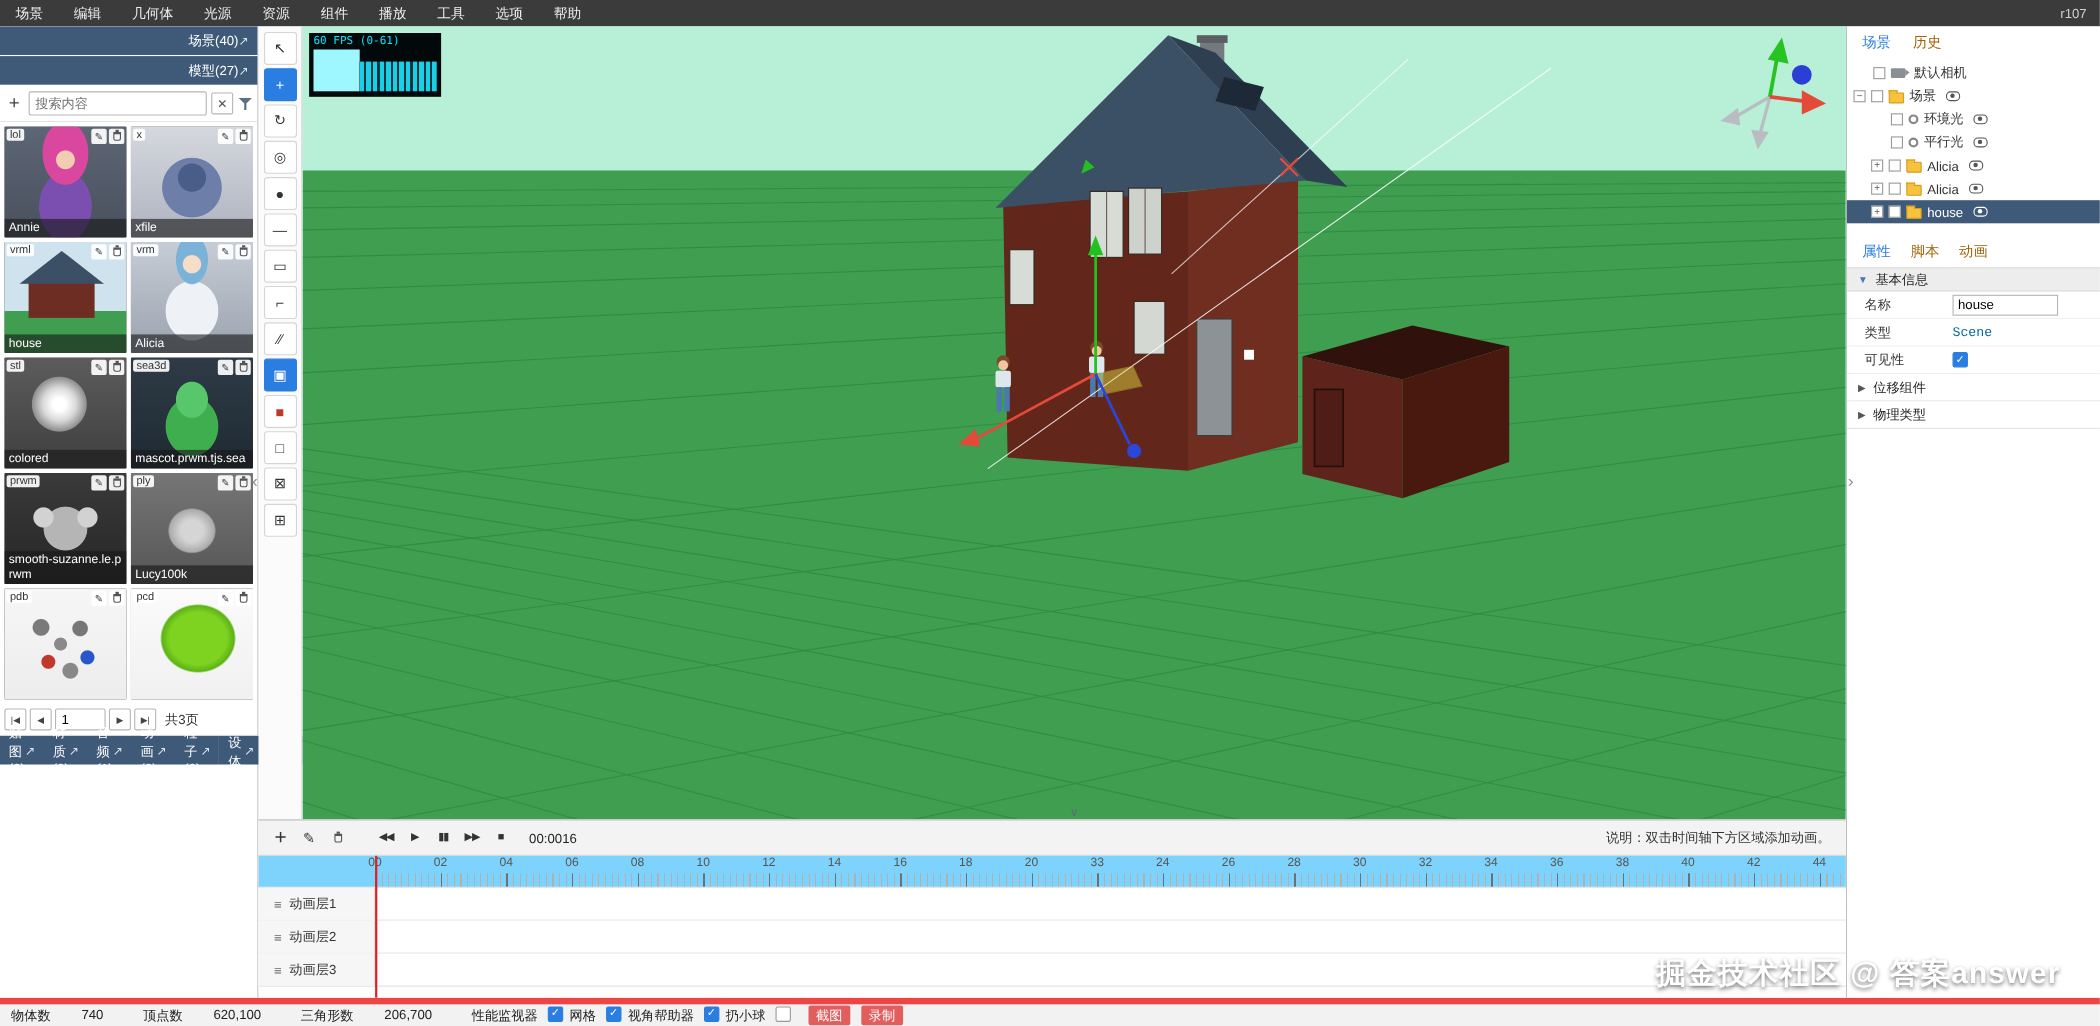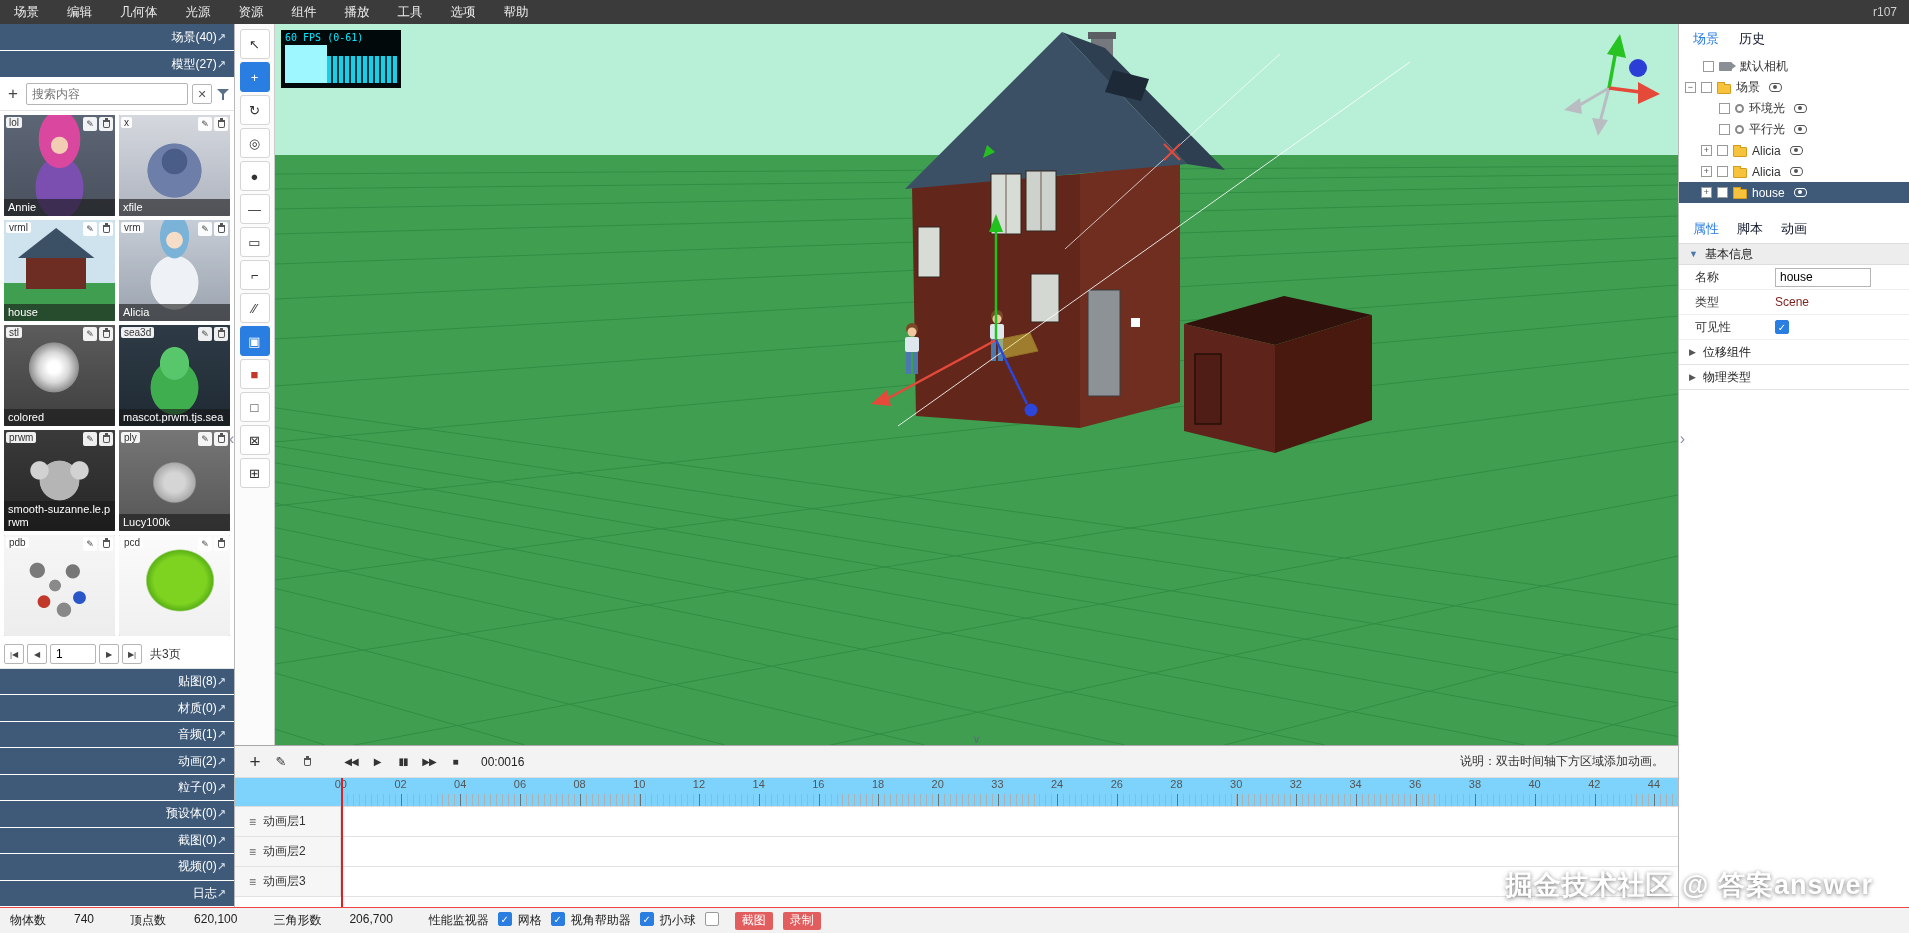--- a/index.html
+++ b/index.html
@@ -81,21 +81,21 @@
     radial-gradient(circle at 54% 74%, #888888 0 7%, rgba(0,0,0,0) 8%),
     linear-gradient(#f6f6f6,#ededed); }
   .t-pcd .thumb-img { background:
     radial-gradient(ellipse at 55% 45%, #7ed321 0 30%, #5cb315 38%, rgba(0,0,0,0) 40%),
     linear-gradient(#fbfbfb,#f0f0f0); }
 
   .pager { display:flex; align-items:center; gap:3px; padding:4px; border-bottom:1px solid #e4e4e4; flex:none; }
   .pg-btn { min-width:20px; height:20px; border:1px solid #b5b5b5; background:#fff; border-radius:2px; font-size:8px; color:#444; display:flex; align-items:center; justify-content:center; padding:0 2px; }
   .page-input { width:46px; height:20px; border:1px solid #b5b5b5; border-radius:2px; font-size:12px; padding:0 5px; font-family:inherit; }
   .pg-total { margin-left:5px; color:#333; }
-  .bottom-headers { flex:1; display:flex; flex-direction:column; min-height:0; }
+  .bottom-headers { flex:1; display:flex; flex-direction:row; min-height:0; }
   .bottom-headers .panel-header { flex:1; min-height:22px; }
 
   
   .center-col { flex:1; display:flex; flex-direction:column; min-width:0; }
   .viewport-row { flex:1; display:flex; min-height:0; position:relative; }
   .toolbar { width:40px; flex:none; background:#fbfbfb; border-right:1px solid #ccc; display:flex; flex-direction:column; align-items:center; padding-top:5px; gap:3px; }
   .tool { width:30px; height:30px; border:1px solid #d5d5d5; border-radius:3px; background:#fff; color:#333; display:flex; align-items:center; justify-content:center; font-size:13px; flex:none; }
   .tool.active { background:#2a7de1; border-color:#2a7de1; color:#fff; }
   .tool.t-red { color:#c0392b; }
 
@@ -134,21 +134,21 @@
   .tl-row { height:30px; flex:none; display:flex; border-bottom:1px solid #e2e2e2; background:#fff; }
   .tl-row-label { width:106px; flex:none; display:flex; align-items:center; gap:7px; padding-left:14px; color:#333; background:#f6f6f6; border-right:1px solid #ddd; }
   .ham { color:#666; font-size:12px; }
   .tl-track { flex:1; }
   .playhead { position:absolute; left:106px; top:32px; bottom:0; width:2px; background:#e02020; z-index:3; }
 
   
   .sidebar-right { width:231px; flex:none; background:#fff; border-left:1px solid #b9b9b9; display:flex; flex-direction:column; }
   .rtabs { height:30px; flex:none; display:flex; align-items:center; gap:20px; padding:0 14px; }
   .rtabs2 { height:28px; flex:none; display:flex; align-items:center; gap:18px; padding:0 14px; margin-top:10px; }
-  .rtab { color:#0f172a; font-size:13px; }
+  .rtab { color:#a16207; font-size:13px; }
   .rtab.active { color:#2a7de1; }
   .tree { padding:2px 0; flex:none; }
   .tree-row { height:21px; display:flex; align-items:center; gap:5px; color:#333; padding-right:6px; }
   .tree-row.selected { background:#3e5a78; color:#fff; }
   .expander { width:11px; height:11px; flex:none; border:1px solid #999; background:#fff; color:#555; font-size:9px; line-height:9px; text-align:center; }
   .cbx-s { width:11px; height:11px; flex:none; border:1px solid #999; background:#fff; }
   .folder { width:14px; height:10px; flex:none; background:#f8c33c; border:1px solid #d49c1e; border-radius:1px; position:relative; margin-top:2px; }
   .folder::before { content:""; position:absolute; top:-3px; left:-1px; width:6px; height:2px; background:#f8c33c; border:1px solid #d49c1e; border-bottom:none; }
   .cam { width:13px; height:9px; flex:none; background:#8a8f96; border-radius:1px; position:relative; margin-right:3px; }
   .cam::after { content:""; position:absolute; right:-4px; top:1px; border-top:3.5px solid transparent; border-bottom:3.5px solid transparent; border-left:4px solid #8a8f96; }
@@ -157,24 +157,24 @@
   .eye::after { content:""; position:absolute; left:3.2px; top:1.4px; width:4px; height:4px; border-radius:50%; background:#555; }
   .selected .eye { border-color:#fff; }
   .selected .eye::after { background:#fff; }
   .section-h { height:22px; flex:none; background:#ededed; display:flex; align-items:center; gap:7px; padding:0 10px; color:#222; border-top:1px solid #ddd; border-bottom:1px solid #ddd; }
   .tri { font-size:9px; color:#4a78b0; }
   .section-h2 { height:25px; flex:none; background:#fff; display:flex; align-items:center; gap:7px; padding:0 10px; color:#222; border-bottom:1px solid #e3e3e3; }
   .tri2 { font-size:9px; color:#555; }
   .prop-row { height:25px; flex:none; display:flex; align-items:center; padding-left:16px; border-bottom:1px solid #efefef; }
   .prop-label { width:80px; flex:none; color:#333; }
   .prop-input { width:96px; height:19px; border:1px solid #b5b5b5; font-size:12px; padding:0 4px; font-family:inherit; }
-  .prop-value { color:#7f1d1d; }
+  .prop-value { color:#0369a1;font-family:Liberation Mono, monospace; }
 
   
-  .statusbar { height:26px; flex:none; background:#f2f2f2; border-top:1px solid #ef4444; display:flex; align-items:center; padding:0 10px; color:#222; }
+  .statusbar { height:26px; flex:none; background:#f2f2f2; border-top:6px solid #ef4444; display:flex; align-items:center; padding:0 10px; color:#222; }
   .sb-pair { display:flex; gap:28px; margin-right:36px; }
   .sb-toggle { display:flex; align-items:flex-start; gap:9px; margin-right:6px; }
   .cb { width:14px; height:14px; border:1px solid #9a9a9a; background:#fff; border-radius:2px; display:flex; align-items:center; justify-content:center; font-size:10px; color:#fff; }
   .cb.checked { background:#2a7de1; border-color:#2a7de1; }
   .sb-btn { min-width:36px; height:18px; background:#e25d5d; color:#fff; border-radius:2px; display:flex; align-items:center; justify-content:center; padding:0 7px; margin-left:10px; }
 
   .watermark { position:absolute; right:36px; bottom:30px; z-index:20; color:#fff; font-size:27px; font-weight:bold; letter-spacing:1px; text-shadow:0 1px 4px rgba(0,0,0,0.55); }
 </style>
 </head>
 <body>

